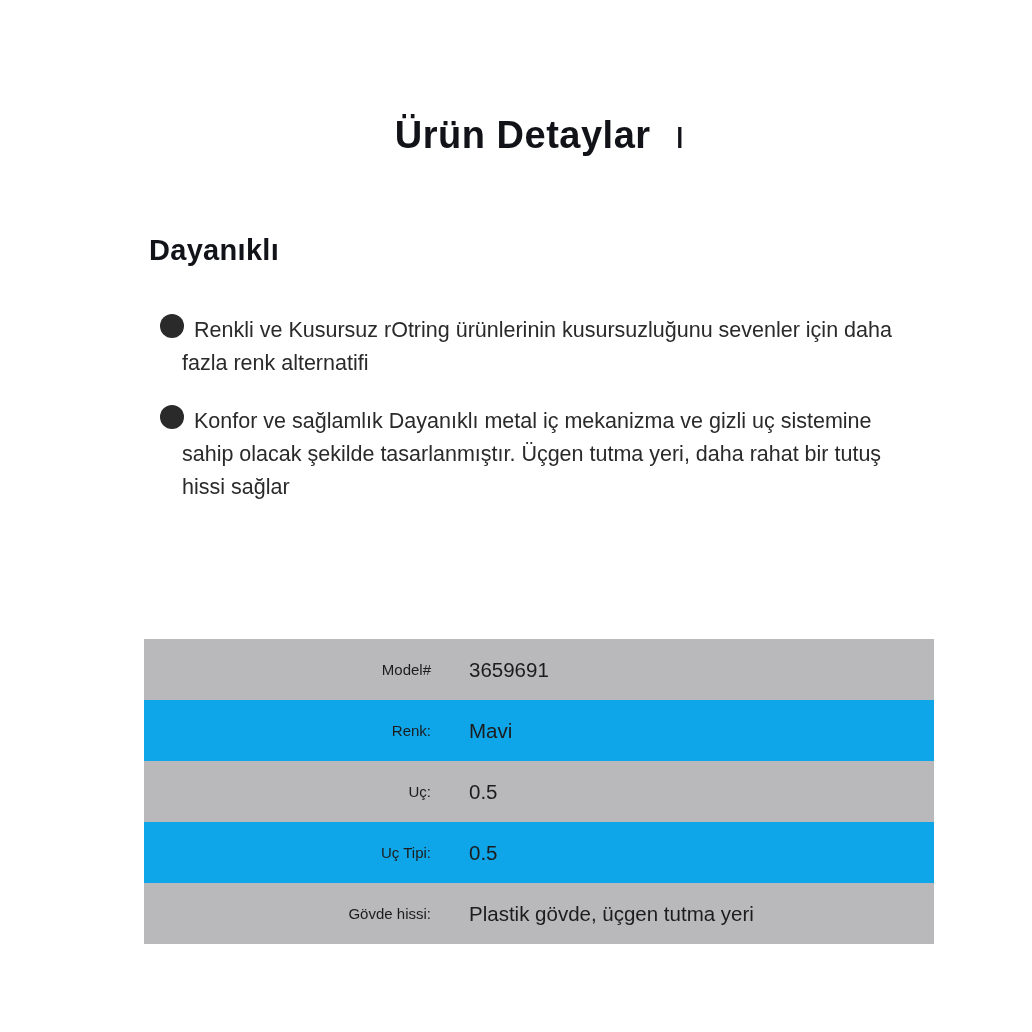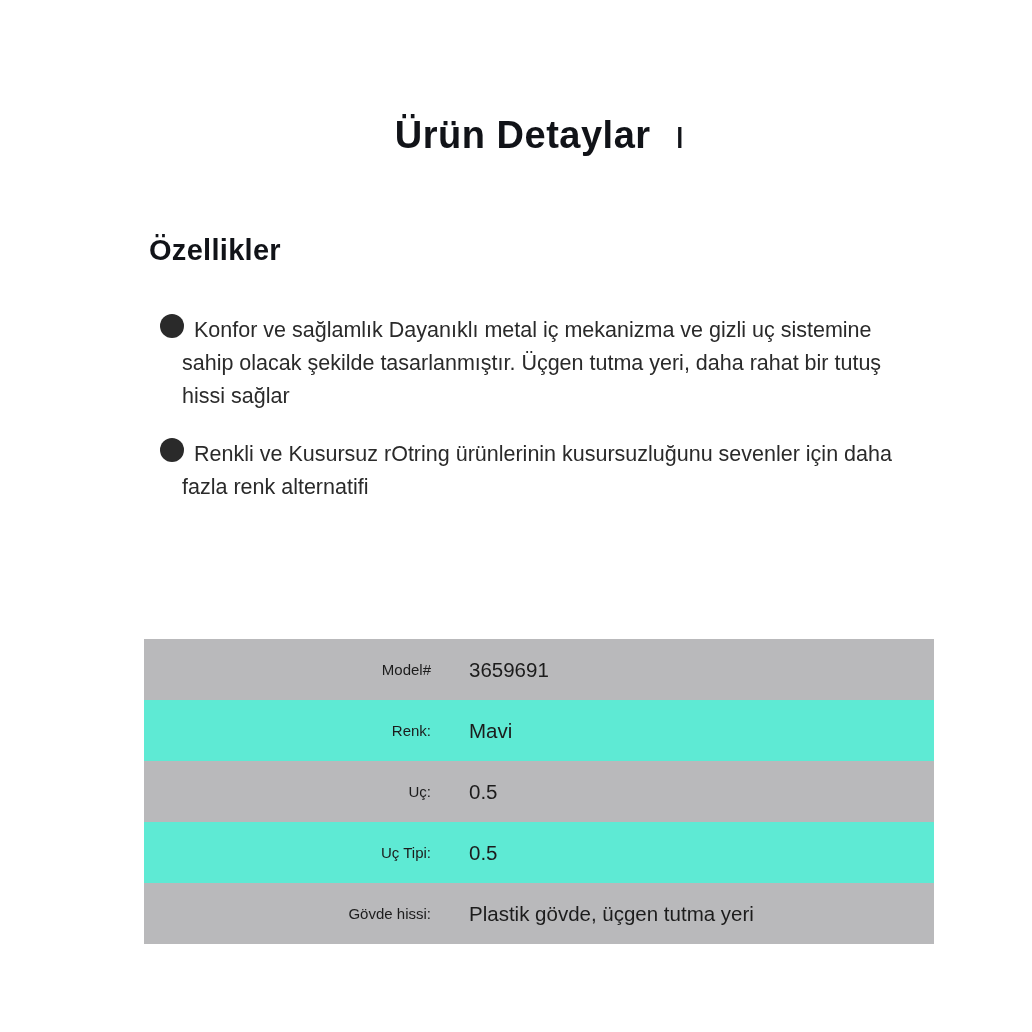--- a/index.html
+++ b/index.html
@@ -72,21 +72,21 @@
   .spec-table {
     position: absolute;
     top: 603px;
     left: 108px;
     width: 814px;
   }
   .spec-row {
     display: flex;
     align-items: center;
     height: 61px;
-    background: #5eead4;
+    background: #0ea5e9;
   }
   .spec-row.gray { background: #b9b9bb; }
   .spec-label {
     width: 287px;
     text-align: right;
     font-size: 15px;
     color: #1c1c1c;
     flex-shrink: 0;
   }
   .spec-value {
@@ -95,30 +95,30 @@
     color: #1c1c1c;
   }
 </style>
 </head>
 <body>
 
 <div class="page">
 
   <h1 class="page-title"><span>Ürün Detaylar</span><span class="title-tail">ı</span></h1>
 
-  <h2 class="section-heading" id="features-heading">Özellikler</h2>
+  <h2 class="section-heading" id="features-heading">Dayanıklı</h2>
 
   <ul class="features-list">
     <li>
       <span class="bullet-dot"></span>
-      <span>Konfor ve sağlamlık Dayanıklı metal iç mekanizma ve gizli uç sistemine sahip olacak şekilde tasarlanmıştır. Üçgen tutma yeri, daha rahat bir tutuş hissi sağlar</span>
+      <span>Renkli ve Kusursuz rOtring ürünlerinin kusursuzluğunu sevenler için daha fazla renk alternatifi</span>
     </li>
     <li>
       <span class="bullet-dot"></span>
-      <span>Renkli ve Kusursuz rOtring ürünlerinin kusursuzluğunu sevenler için daha fazla renk alternatifi</span>
+      <span>Konfor ve sağlamlık Dayanıklı metal iç mekanizma ve gizli uç sistemine sahip olacak şekilde tasarlanmıştır. Üçgen tutma yeri, daha rahat bir tutuş hissi sağlar</span>
     </li>
   </ul>
 
 
   <div class="spec-table">
 
     <div class="spec-row gray">
       <span class="spec-label">Model#</span>
       <span class="spec-value">3659691</span>
     </div>

